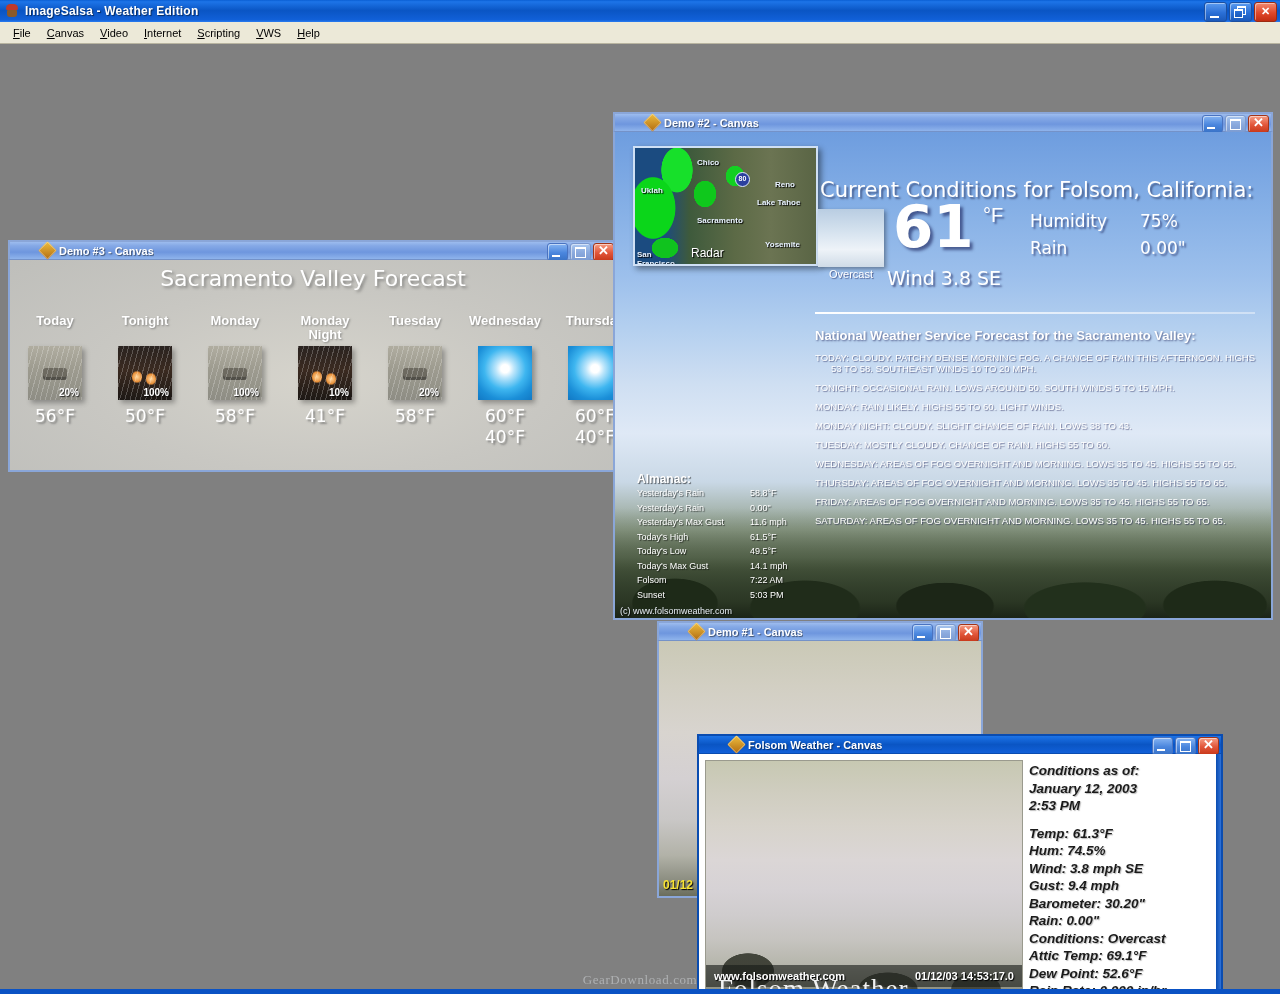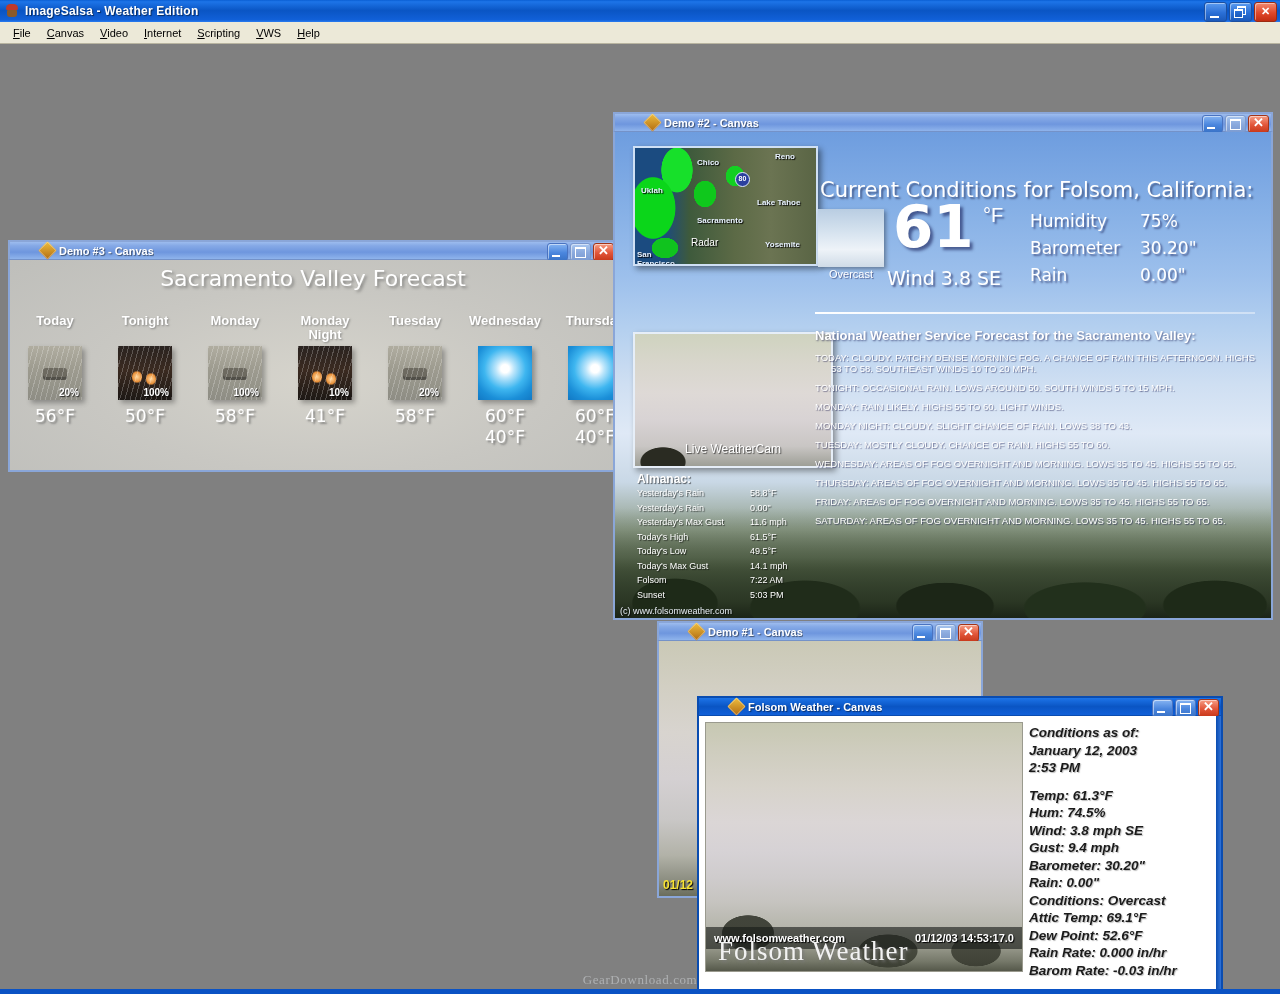--- a/index.html
+++ b/index.html
@@ -81,20 +81,21 @@
   .win { position: absolute; box-sizing: border-box; }
   .win-title {
     height: 20px; display: flex; align-items: center;
     background: linear-gradient(to bottom, #9dbcee 0%, #85a9e6 22%, #6e96de 60%, #8fb4ec 100%);
     border: 2px solid #8aa6d8; border-bottom: 1px solid #7492c8;
     box-sizing: border-box; position: relative; padding-left: 27px;
   }
   .win-title.active {
     background: linear-gradient(to bottom, #1d74e8 0%, #0a55c4 50%, #1160d8 100%);
     border-color: #0a4cb0;
+    margin-top: 38px;
   }
   .win-ico {
     width: 13px; height: 13px; margin-left: 4px; margin-right: 5px; flex: none;
     background: linear-gradient(135deg,#f0c040,#b06a10);
     transform: rotate(45deg); border-radius: 1px;
     box-shadow: inset 0 0 0 1px rgba(255,255,255,.35);
   }
   .win-title-text {
     font-size: 11px; font-weight: bold; color: #ffffff;
     text-shadow: 1px 1px 1px rgba(0,0,0,0.5);
@@ -148,22 +149,22 @@
       linear-gradient(to right, #1b4b80 0%, #1b4b80 16%, #3e5a3c 30%, #5c6a46 55%, #6b7452 75%, #5a6545 100%);
     overflow: hidden;
   }
   .d2-radar .rlabel { position: absolute; color: #e8f2ff; font-size: 8px; font-weight: bold; text-shadow: 1px 1px 1px #000; white-space: nowrap; }
   .d2-radar .rbadge {
     position: absolute; width: 13px; height: 13px; border-radius: 50%;
     background: #2b3f9e; border: 1px solid #dfe8ff; color: #fff;
     font-size: 7px; text-align: center; line-height: 12px; font-weight: bold;
   }
   .d2-radar .rradar {
-    position: absolute; left: 56px; bottom: 16px; color: #ffffff;
-    font-size: 10px; text-shadow: 1px 1px 1px #000;
+    position: absolute; left: 56px; bottom: 4px; color: #ffffff;
+    font-size: 12px; text-shadow: 1px 1px 1px #000;
   }
 
   .d2-heading {
     position: absolute; left: 205px; top: 46px; width: 450px;
     font-size: 21px; color: #ffffff; white-space: nowrap;
     text-shadow: 2px 2px 2px rgba(0,0,40,.45);
     font-family: "DejaVu Sans", sans-serif;
   }
   .d2-condicon {
     position: absolute; left: 203px; top: 77px; width: 66px; height: 58px;
@@ -528,21 +529,21 @@
             <div class="wbtn close">
                 <span class="xglyph">✕</span>
               </div>
           </div>
         </div>
         <div class="win-body">
           <div class="d2-treeline"></div>
 
           <div class="d2-radar">
             <div class="rlabel" style="left:62px;top:10px;">Chico</div>
-            <div class="rlabel" style="left:140px;top:4px;">Reno</div>
+            <div class="rlabel" style="left:140px;top:32px;">Reno</div>
             <div class="rlabel" style="left:6px;top:38px;">Ukiah</div>
             <div class="rlabel" style="left:122px;top:50px;">Lake Tahoe</div>
             <div class="rlabel" style="left:62px;top:68px;">Sacramento</div>
             <div class="rlabel" style="left:130px;top:92px;">Yosemite</div>
             <div class="rlabel" style="left:2px;top:102px;width:46px;white-space:normal;line-height:9px;">San Francisco</div>
             <div class="rbadge" style="left:100px;top:24px;">80</div>
             <div class="rradar">Radar</div>
           </div>
 
           <div class="d2-heading">Current Conditions for Folsom, California:</div>
@@ -550,34 +551,26 @@
           <div class="d2-condlabel">Overcast</div>
           <div class="d2-temp">61</div>
           <div class="d2-tempunit">°F</div>
           <div class="d2-wind">Wind 3.8 SE</div>
           <div class="d2-stats" id="d2-stats">
               <div class="d2-statrow">
                 <span class="k">Humidity</span>
                 <span class="v">75%</span>
               </div>
               <div class="d2-statrow">
-                <span class="k">Barometer</span>
-                <span class="v">30.20"</span>
-              </div>
-              <div class="d2-statrow">
                 <span class="k">Rain</span>
                 <span class="v">0.00"</span>
               </div>
             </div>
           <div class="d2-hr"></div>
 
-          <div class="d2-cam">
-            <div class="camtree"></div>
-            <div class="camlabel">Live WeatherCam</div>
-          </div>
 
           <div class="d2-nwstitle">National Weather Service Forecast for the Sacramento Valley:</div>
           <div class="d2-nws" id="d2-nws">
               <p>TODAY: CLOUDY. PATCHY DENSE MORNING FOG. A CHANCE OF RAIN THIS AFTERNOON. HIGHS 53 TO 58. SOUTHEAST WINDS 10 TO 20 MPH.</p>
               <p>TONIGHT: OCCASIONAL RAIN. LOWS AROUND 50. SOUTH WINDS 5 TO 15 MPH.</p>
               <p>MONDAY: RAIN LIKELY. HIGHS 55 TO 60. LIGHT WINDS.</p>
               <p>MONDAY NIGHT: CLOUDY. SLIGHT CHANCE OF RAIN. LOWS 38 TO 43.</p>
               <p>TUESDAY: MOSTLY CLOUDY. CHANCE OF RAIN. HIGHS 55 TO 60.</p>
               <p>WEDNESDAY: AREAS OF FOG OVERNIGHT AND MORNING. LOWS 35 TO 45. HIGHS 55 TO 65.</p>
               <p>THURSDAY: AREAS OF FOG OVERNIGHT AND MORNING. LOWS 35 TO 45. HIGHS 55 TO 65.</p>

